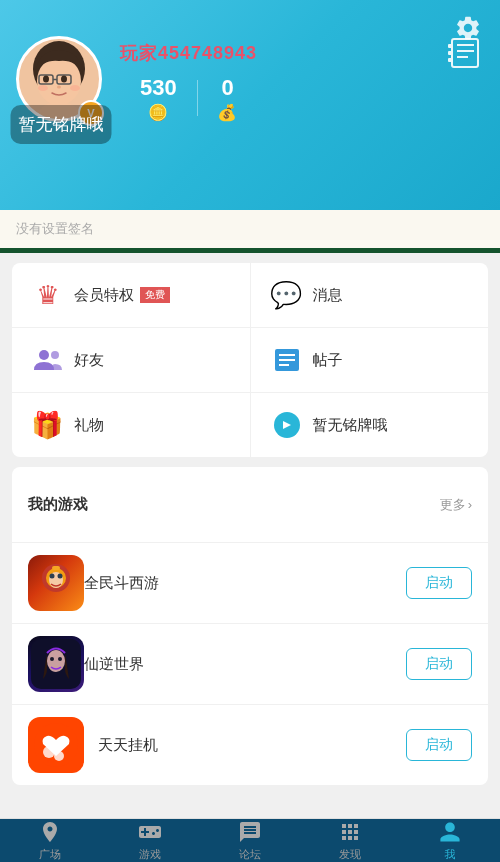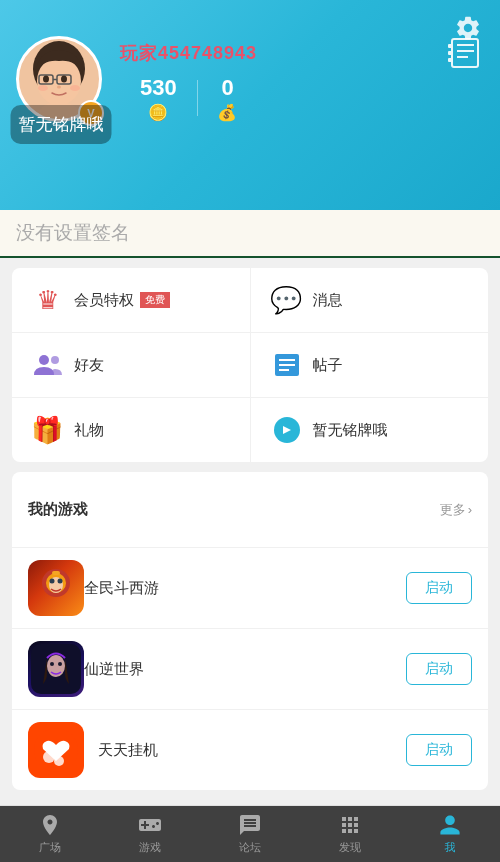--- a/index.html
+++ b/index.html
@@ -130,23 +130,23 @@
     }
 
     .coin-icon { color: #f5c842; }
     .money-icon { color: #e05555; }
 
     
     .signature-bar {
       width: 100%;
       padding: 10px 16px;
       background: #faf8f0;
-      border-bottom: 2px solid #14532d;
+      border-bottom: 5px solid #14532d;
       color: #aaa;
-      font-size: 19px;
+      font-size: 13px;
     }
 
     
     .menu-card {
       margin: 10px 12px;
       background: white;
       border-radius: 8px;
       overflow: hidden;
     }
 
@@ -251,22 +251,22 @@
       padding: 6px 18px;
       font-size: 14px;
       cursor: pointer;
     }
 
     
     .bottom-nav {
       position: absolute;
       bottom: 0;
       width: 100%;
-      height: 57px;
-      background: #404040;
+      height: 44px;
+      background: #0c4a6e;
       border-top: 1px solid #e0e0e0;
       display: flex;
       justify-content: flex-end;
     }
 
     .nav-item {
       flex: 1;
       display: flex;
       flex-direction: column;
       align-items: center;

